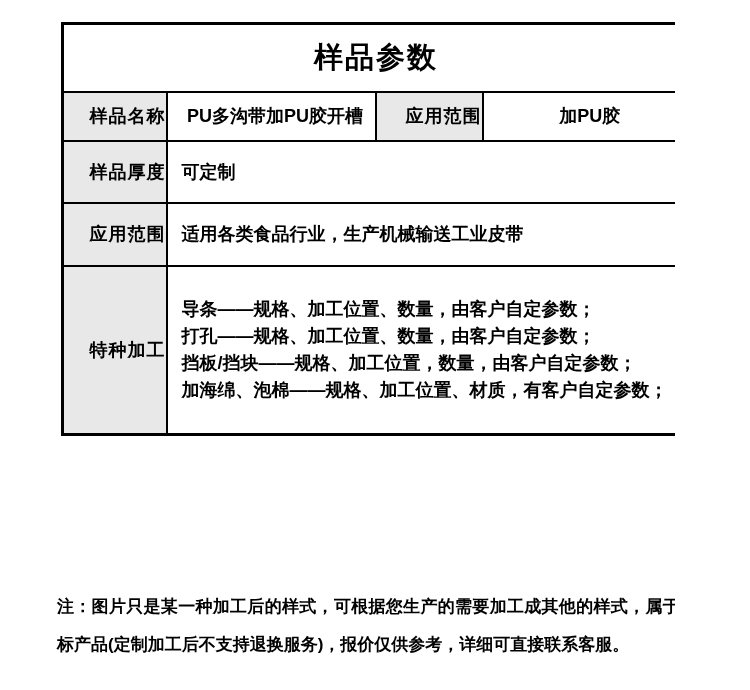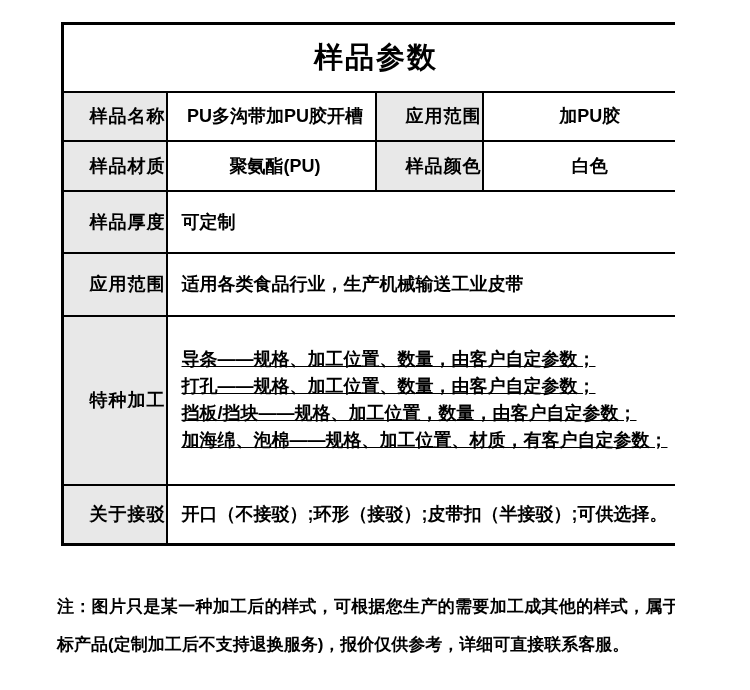--- a/index.html
+++ b/index.html
@@ -46,21 +46,21 @@
     letter-spacing: 1px;
   }
   td.val-c { text-align: center; background: #ffffff; padding-left: 8px; }
   td.val-l { text-align: left; background: #ffffff; padding-left: 14px; }
   tr.r1 td { height: 49px; }
   tr.r2 td { height: 50px; }
   tr.r3 td { height: 62px; }
   tr.r4 td { height: 63px; }
   tr.r5 td { height: 169px; }
   tr.r6 td { height: 60px; }
-  .line { line-height: 27px; white-space: nowrap; text-decoration: underline; }
+  .line { line-height: 27px; white-space: nowrap; }
   .note {
     position: absolute;
     left: 57px; top: 588px;
     width: 640px;
     font-weight: bold;
     font-size: 17px;
     line-height: 38px;
     text-align: justify;
     color: #000000;
   }
@@ -80,45 +80,35 @@
     <tbody>
         <tr>
       <td colspan="4" class="title-cell">样品参数</td>
     </tr>
     <tr class="r1">
       <td class="lbl">样品名称</td>
       <td class="val-c">PU多沟带加PU胶开槽</td>
       <td class="lbl">应用范围</td>
       <td class="val-c">加PU胶</td>
     </tr>
-    <tr class="r2">
-      <td class="lbl">样品材质</td>
-      <td class="val-c">聚氨酯(PU)</td>
-      <td class="lbl">样品颜色</td>
-      <td class="val-c">白色</td>
-    </tr>
     <tr class="r3">
       <td class="lbl">样品厚度</td>
       <td colspan="3" class="val-l">可定制</td>
     </tr>
     <tr class="r4">
       <td class="lbl">应用范围</td>
       <td colspan="3" class="val-l">适用各类食品行业，生产机械输送工业皮带</td>
     </tr>
     <tr class="r5">
       <td class="lbl">特种加工</td>
       <td colspan="3" class="val-l">
         <div class="line">导条——规格、加工位置、数量，由客户自定参数；</div>
         <div class="line">打孔——规格、加工位置、数量，由客户自定参数；</div>
         <div class="line">挡板/挡块——规格、加工位置，数量，由客户自定参数；</div>
         <div class="line">加海绵、泡棉——规格、加工位置、材质，有客户自定参数；</div>
       </td>
     </tr>
-    <tr class="r6">
-      <td class="lbl">关于接驳</td>
-      <td colspan="3" class="val-l">开口（不接驳）;环形（接驳）;皮带扣（半接驳）;可供选择。</td>
-    </tr>
   </tbody>
     </table>
 
   <div class="note">注：图片只是某一种加工后的样式，可根据您生产的需要加工成其他的样式，属于非标产品(定制加工后不支持退换服务)，报价仅供参考，详细可直接联系客服。</div>
 
 </div>
 
 </body></html>

